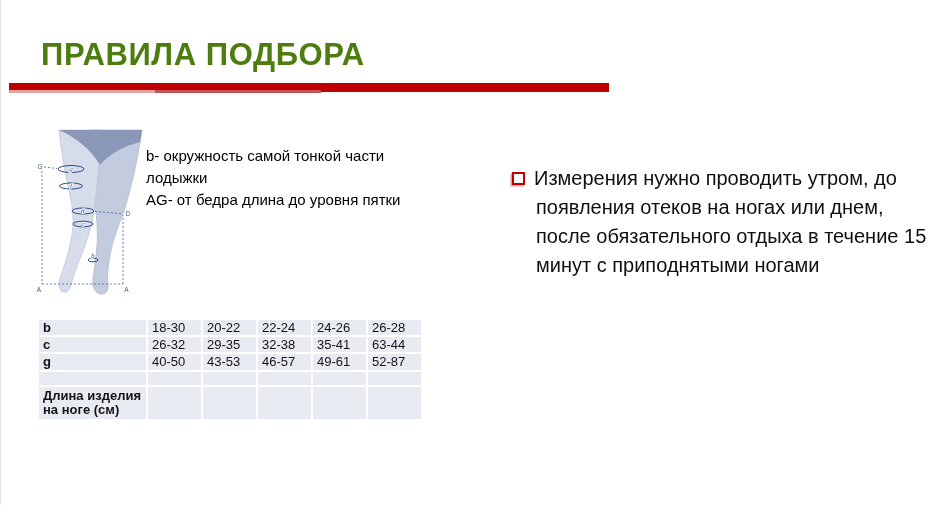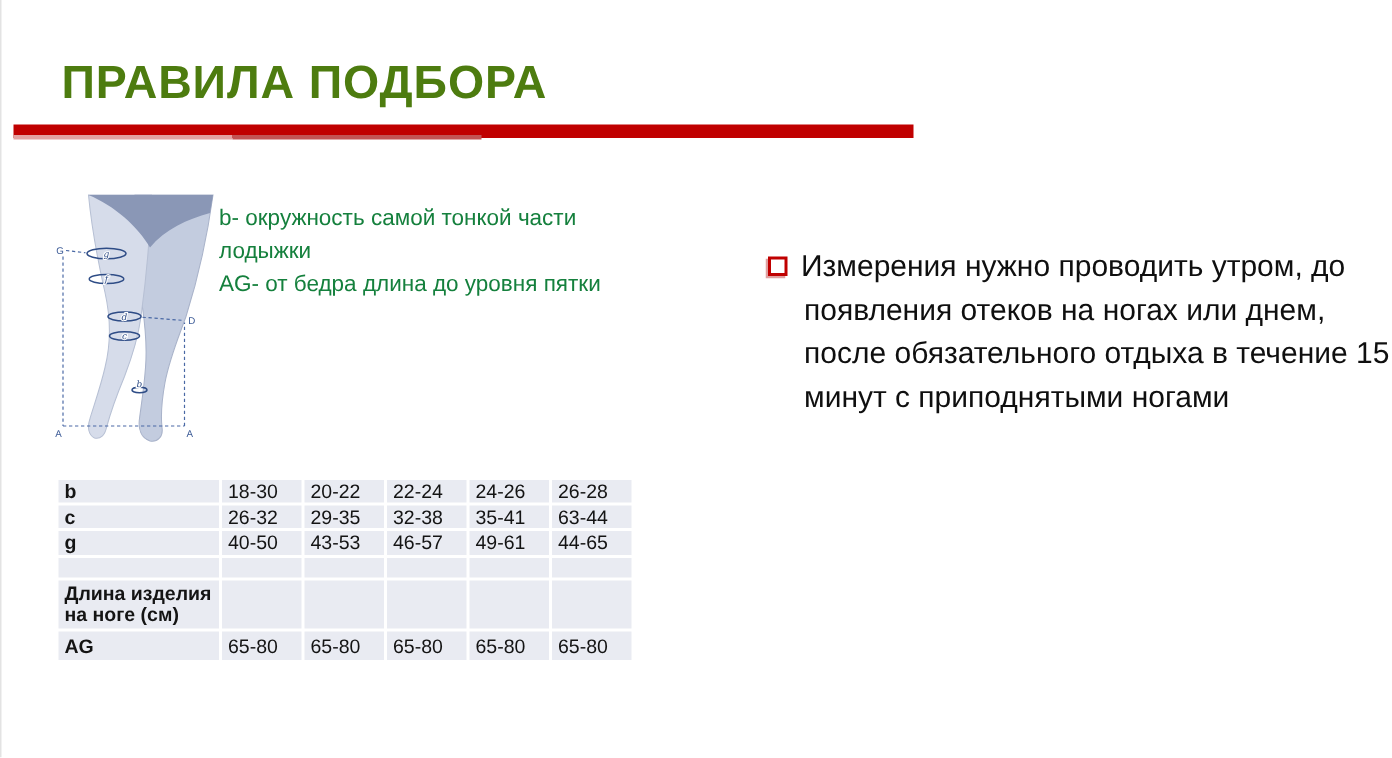--- a/index.html
+++ b/index.html
@@ -13,22 +13,22 @@
     font-size:31px; font-weight:700; letter-spacing:0.6px; color:#4d7c0f;
     white-space:nowrap;
   }
   .divider-main { position:absolute; left:8px; top:83px; width:600px; height:9px; background:#C00000; }
   .divider-sub-left { position:absolute; left:8px; top:90px; width:146px; height:3px; background:#E2A2A2; }
   .divider-sub-mid  { position:absolute; left:154px; top:90px; width:166px; height:3px; background:#C25454; }
 
   .legs-svg { position:absolute; left:33px; top:127px; width:110px; height:170px; }
 
   .legend {
-    position:absolute; left:145px; top:135px; width:292px;
-    font-size:15px; line-height:22px; color:#15803d;
+    position:absolute; left:145px; top:145px; width:292px;
+    font-size:15px; line-height:22px; color:#000000;
   }
 
   .note {
     position:absolute; left:511px; top:144px; width:404px;
     font-size:20px; line-height:29px; color:#0f0f0f;
     padding-left:24px; text-indent:-24px;
   }
   .note .bullet {
     display:inline-block; width:9px; height:9px;
     border:2.5px solid #C00000; background:#ffffff;
@@ -143,42 +143,34 @@
       <td>32-38</td>
       <td>35-41</td>
       <td>63-44</td>
     </tr>
     <tr class="rh-g">
       <td class="row-label">g</td>
       <td>40-50</td>
       <td>43-53</td>
       <td>46-57</td>
       <td>49-61</td>
-      <td>44-65</td>
+      <td>52-87</td>
     </tr>
     <tr class="rh-empty">
       <td class="row-label"></td>
       <td></td>
       <td></td>
       <td></td>
       <td></td>
       <td></td>
     </tr>
     <tr class="rh-len">
       <td class="row-label">Длина изделия на ноге (см)</td>
       <td></td>
       <td></td>
       <td></td>
       <td></td>
       <td></td>
     </tr>
-    <tr class="rh-ag">
-      <td class="row-label">AG</td>
-      <td>65-80</td>
-      <td>65-80</td>
-      <td>65-80</td>
-      <td>65-80</td>
-      <td>65-80</td>
-    </tr>
   </tbody>
     </table>
 
 </div>
 
 </body></html>

